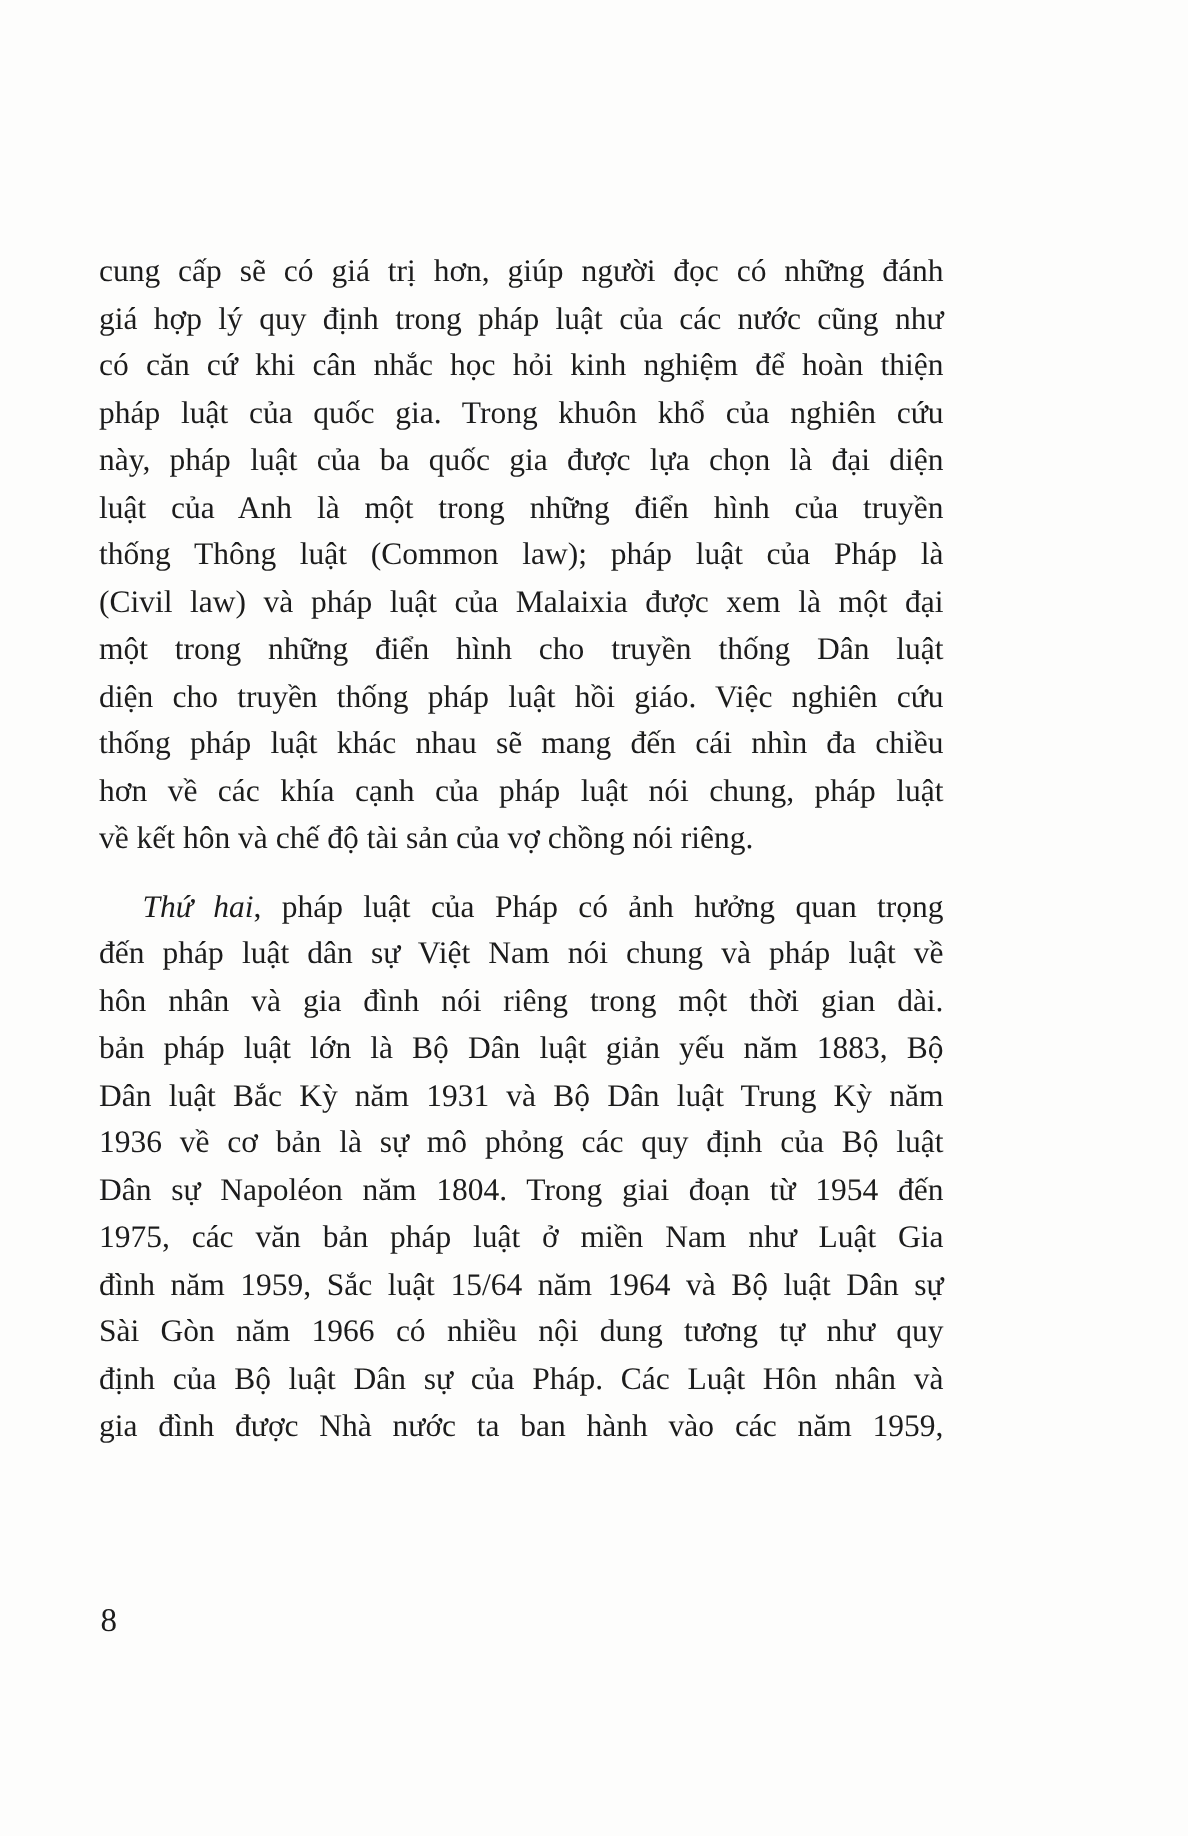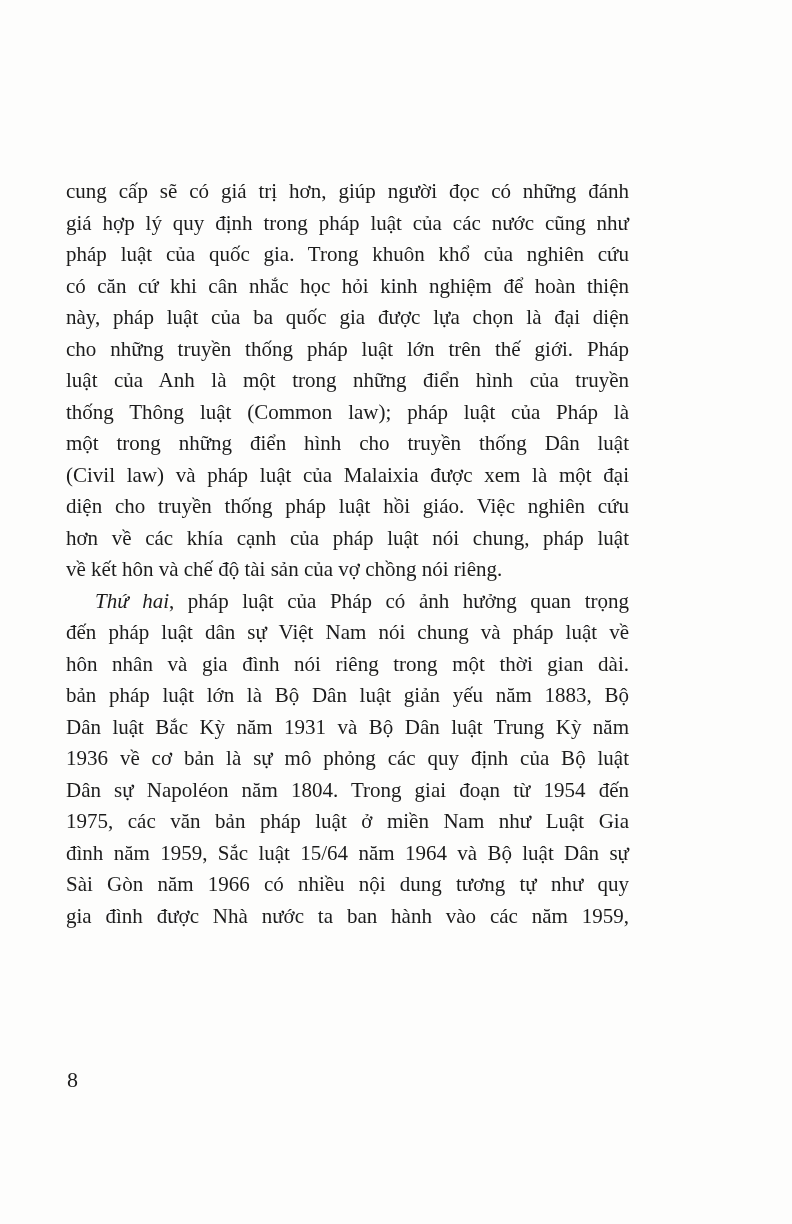--- a/index.html
+++ b/index.html
@@ -11,39 +11,40 @@
     position: relative;
     width: 792px;
     height: 1224px;
     background: #fdfdfc;
     overflow: hidden;
     font-family: "Liberation Serif", "DejaVu Serif", serif;
   }
   .text-block {
     position: absolute;
     left: 66px;
-    top: 176px;
+    top: 165px;
     width: 563px;
     color: #1c1c1c;
     font-size: 21px;
   }
   .line {
     height: 31.5px;
     line-height: 31.5px;
     text-align: justify;
     text-align-last: justify;
     text-justify: inter-word;
     white-space: normal;
   }
   .line.no-justify {
     text-align: right;
     text-align-last: left;
   }
   .line.indent {
     text-indent: 29px;
+    margin-top: 14px;
   }
   .line i {
     font-style: italic;
   }
   .page-number {
     position: absolute;
     left: 67px;
     top: 1064px;
     height: 31.5px;
     line-height: 31.5px;
@@ -51,37 +52,38 @@
     color: #1c1c1c;
   }
 </style>
 </head>
 <body>
 
 <div class="page" style="background: rgb(253, 253, 252);">
   <main class="text-block" id="text-block" style="color: rgb(28, 28, 28);">
       <div class="line">cung cấp sẽ có giá trị hơn, giúp người đọc có những đánh</div>
       <div class="line">giá hợp lý quy định trong pháp luật của các nước cũng như</div>
+      <div class="line">có căn cứ khi cân nhắc học hỏi kinh nghiệm để hoàn thiện</div>
       <div class="line">pháp luật của quốc gia. Trong khuôn khổ của nghiên cứu</div>
-      <div class="line">có căn cứ khi cân nhắc học hỏi kinh nghiệm để hoàn thiện</div>
       <div class="line">này, pháp luật của ba quốc gia được lựa chọn là đại diện</div>
-      <div class="line">cho những truyền thống pháp luật lớn trên thế giới. Pháp</div>
       <div class="line">luật của Anh là một trong những điển hình của truyền</div>
       <div class="line">thống Thông luật (Common law); pháp luật của Pháp là</div>
+      <div class="line">(Civil law) và pháp luật của Malaixia được xem là một đại</div>
       <div class="line">một trong những điển hình cho truyền thống Dân luật</div>
-      <div class="line">(Civil law) và pháp luật của Malaixia được xem là một đại</div>
       <div class="line">diện cho truyền thống pháp luật hồi giáo. Việc nghiên cứu</div>
+      <div class="line">thống pháp luật khác nhau sẽ mang đến cái nhìn đa chiều</div>
       <div class="line">hơn về các khía cạnh của pháp luật nói chung, pháp luật</div>
       <div class="line no-justify">về kết hôn và chế độ tài sản của vợ chồng nói riêng.</div>
       <div class="line indent"><i>Thứ hai</i>, pháp luật của Pháp có ảnh hưởng quan trọng</div>
       <div class="line">đến pháp luật dân sự Việt Nam nói chung và pháp luật về</div>
       <div class="line">hôn nhân và gia đình nói riêng trong một thời gian dài.</div>
       <div class="line">bản pháp luật lớn là Bộ Dân luật giản yếu năm 1883, Bộ</div>
       <div class="line">Dân luật Bắc Kỳ năm 1931 và Bộ Dân luật Trung Kỳ năm</div>
       <div class="line">1936 về cơ bản là sự mô phỏng các quy định của Bộ luật</div>
       <div class="line">Dân sự Napoléon năm 1804. Trong giai đoạn từ 1954 đến</div>
       <div class="line">1975, các văn bản pháp luật ở miền Nam như Luật Gia</div>
       <div class="line">đình năm 1959, Sắc luật 15/64 năm 1964 và Bộ luật Dân sự</div>
       <div class="line">Sài Gòn năm 1966 có nhiều nội dung tương tự như quy</div>
+      <div class="line">định của Bộ luật Dân sự của Pháp. Các Luật Hôn nhân và</div>
       <div class="line">gia đình được Nhà nước ta ban hành vào các năm 1959,</div>
     </main>
   <div class="page-number">8</div>
 </div>
 
 </body></html>

